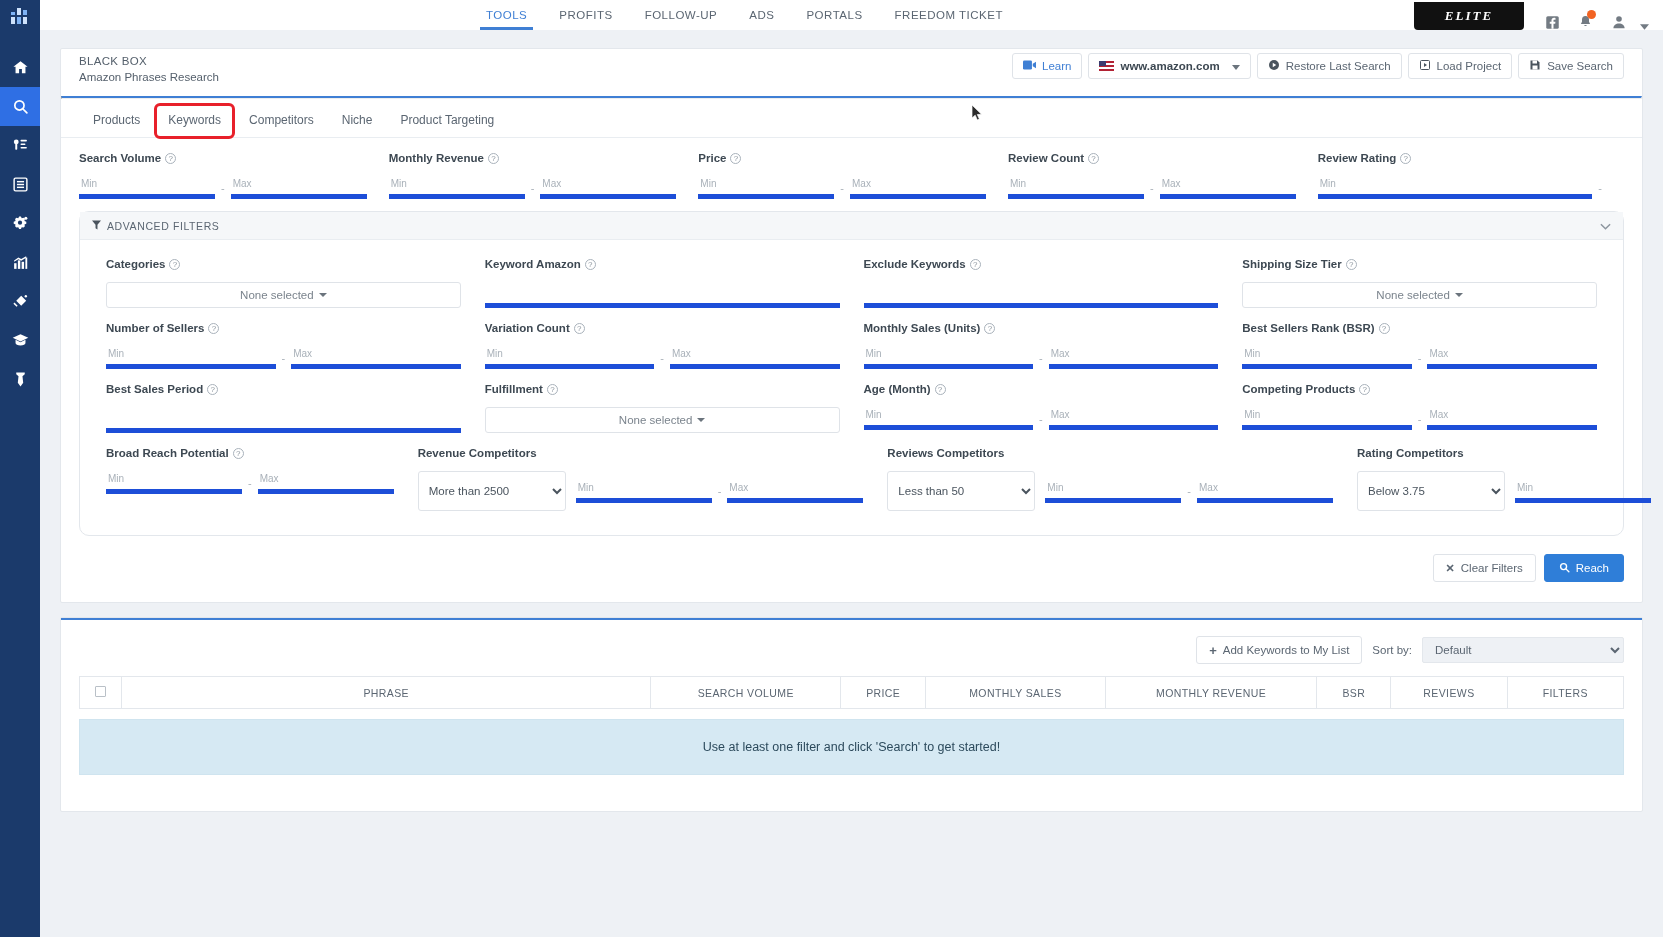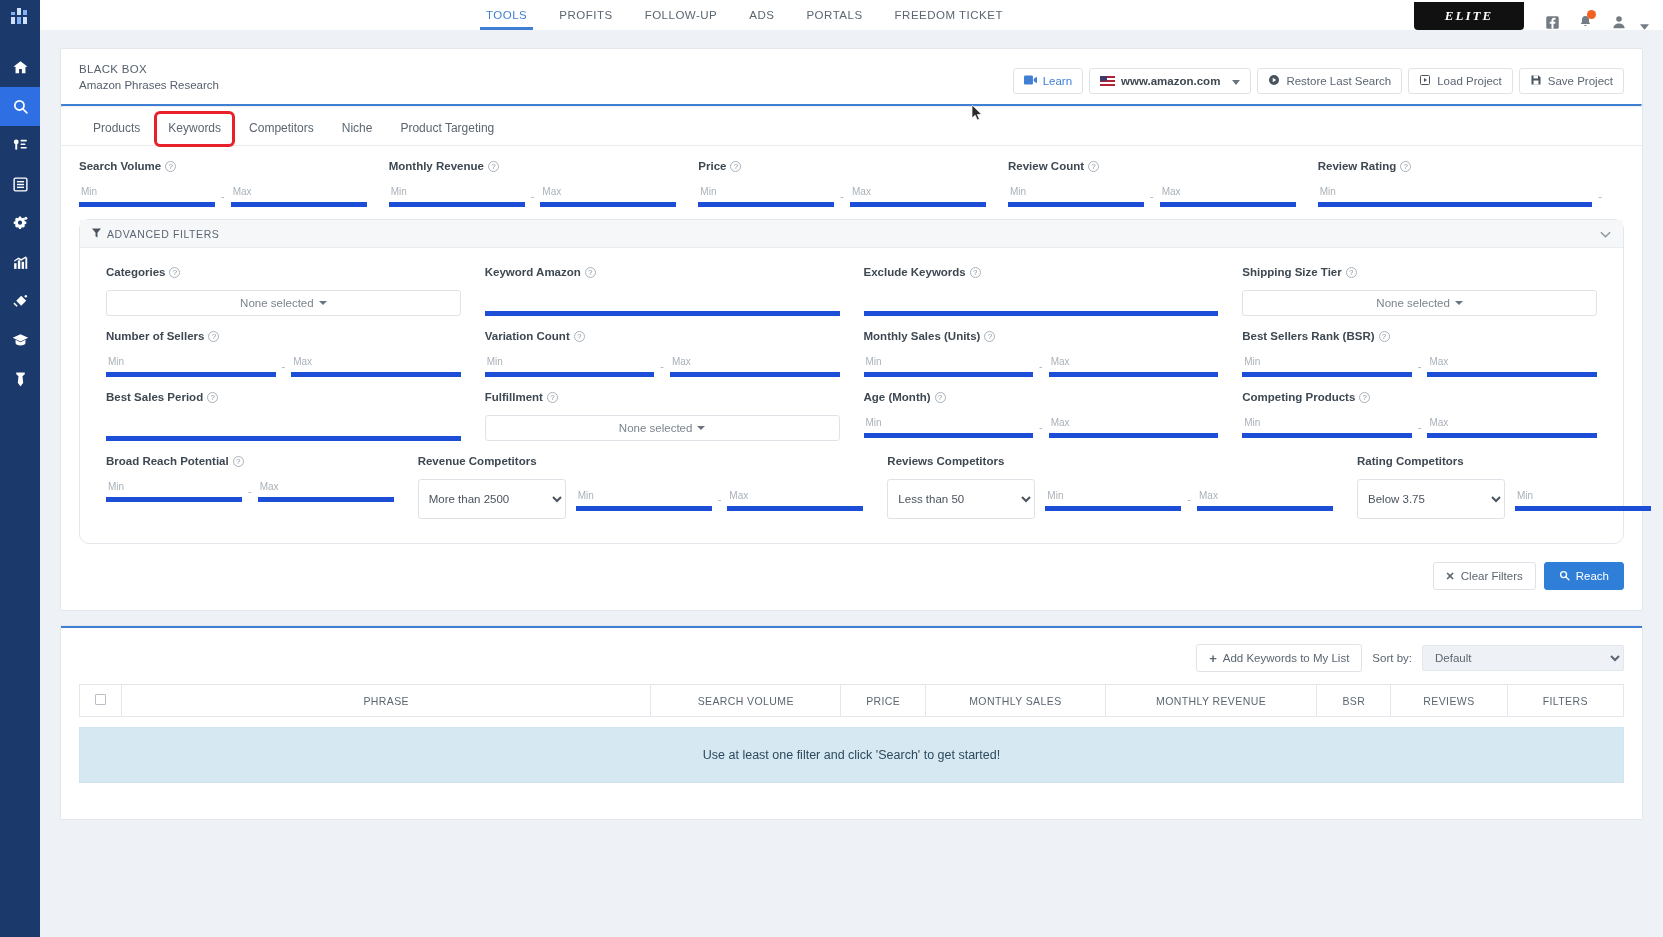--- a/index.html
+++ b/index.html
@@ -81,22 +81,22 @@
     padding: 18px 20px 0 20px;
   }
   .card {
     background: #ffffff;
     border: 1px solid #e3e7ec;
     border-radius: 2px;
   }
   
   #search-card { padding: 0; }
   .card-head {
-    display: flex; align-items: flex-end;
-    padding: 12px 18px 10px 18px;
+    display: flex; align-items: flex-start;
+    padding: 4px 18px 10px 18px;
   }
   .bb-title {
     font-size: 11.5px; color: #55606c; letter-spacing: .3px;
     line-height: 16px;
   }
   .bb-sub {
     font-size: 11.5px; color: #55606c; line-height: 17px;
   }
   .head-actions { margin-left: auto; display: flex; align-items: center; gap: 6px; }
   .hbtn {
@@ -435,21 +435,21 @@
                 <path d="M10 8l6 4-6 4z" fill="#4a545e" stroke="none"></path>
               </svg></span>
           <span>Load Project</span>
         </div>
         <div class="hbtn">
           <span><svg width="12" height="12" viewBox="0 0 24 24" fill="#4a545e">
                 <path d="M3 3h14l4 4v14H3z"></path>
                 <rect x="7" y="3" width="9" height="6" fill="#fff"></rect>
                 <rect x="7" y="13" width="10" height="8" fill="#fff"></rect>
               </svg></span>
-          <span>Save Project</span>
+          <span>Save Search</span>
         </div>
       </div>
     </div>
 
     <hr class="blue-rule">
 
     <div class="tabs">
       <div class="tab"><span>Products</span></div>
       <div class="tab highlight-box"><span>Keywords</span></div>
       <div class="tab"><span>Competitors</span></div>

